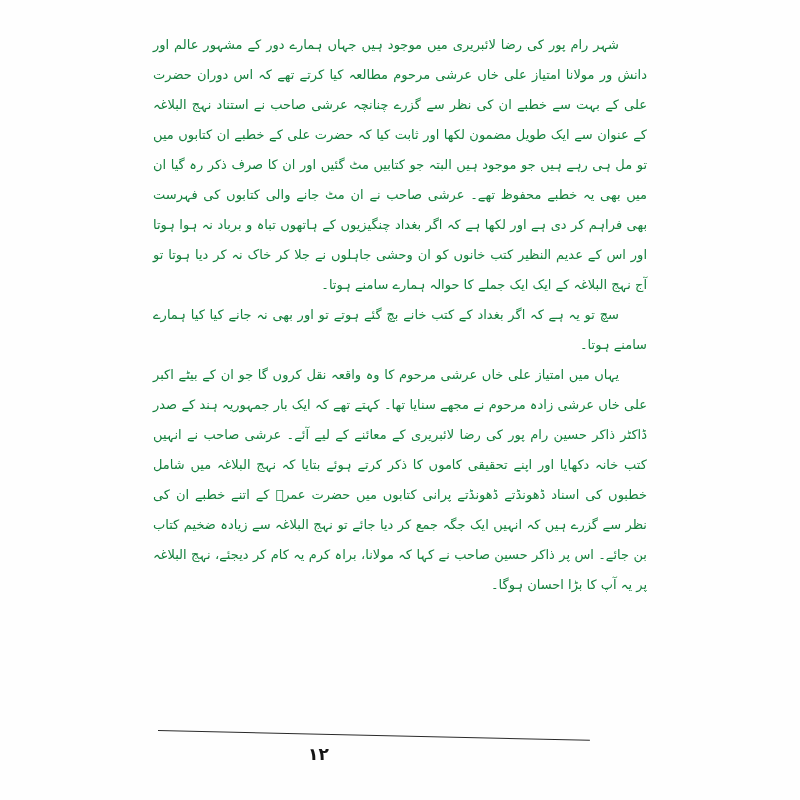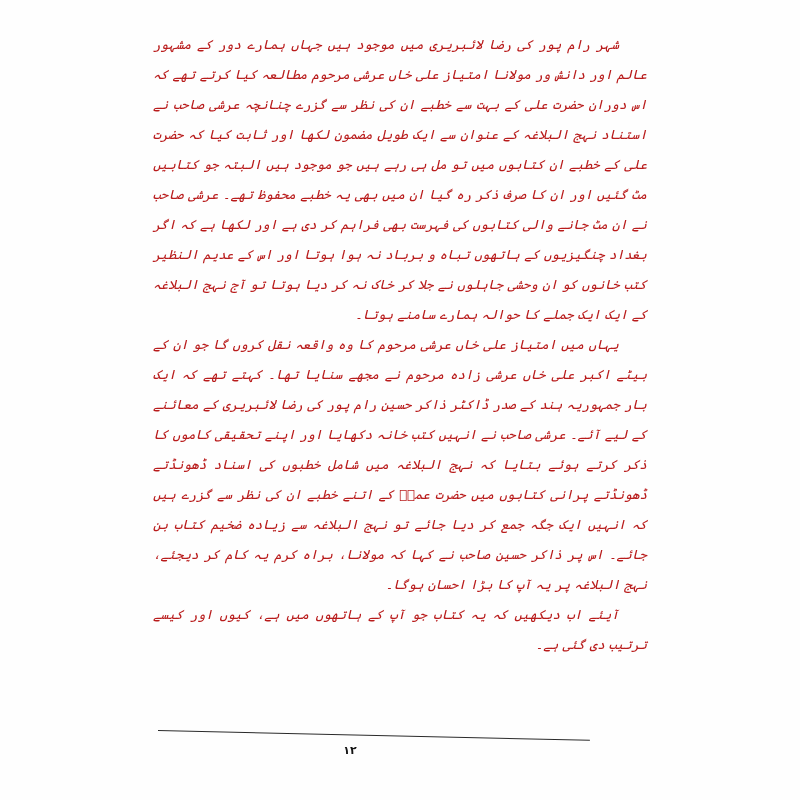--- a/index.html
+++ b/index.html
@@ -21,23 +21,22 @@
   .text-block {
     position: absolute;
     top: 30px;
     left: 153px;
     width: 494px;
     direction: rtl;
     unicode-bidi: embed;
     text-align: justify;
     font-size: 13px;
     line-height: 30px;
-    color: #b91c1c;
+    color: #15803d;
     letter-spacing: 0;
-    font-style: italic;
   }
   .text-block p {
     margin: 0;
     padding: 0;
     text-indent: 28px; 
   }
   .text-block p.continues {
     
     text-align-last: justify;
   }
@@ -46,39 +45,39 @@
     left: 158px;
     top: 730px;
     width: 432px;
     height: 0;
     border-top: 1.6px solid #2a2a2a;
     transform: rotate(1.3deg);
     transform-origin: left center;
   }
   .page-number {
     position: absolute;
-    left: 328px;
+    left: 308px;
     top: 744px;
     width: 44px;
-    text-align: center;
+    text-align: left;
     direction: rtl;
-    font-size: 11px;
+    font-size: 17px;
     font-weight: bold;
     color: #141414;
     font-family: "DejaVu Sans", sans-serif;
   }
 </style>
 </head>
 <body>
 
 <div class="page">
 
   <div class="text-block">
     <p>شہر رام پور کی رضا لائبریری میں موجود ہیں جہاں ہمارے دور کے مشہور عالم اور دانش ور مولانا امتیاز علی خاں عرشی مرحوم مطالعہ کیا کرتے تھے کہ اس دوران حضرت علی کے بہت سے خطبے ان کی نظر سے گزرے چنانچہ عرشی صاحب نے استناد نہج البلاغہ کے عنوان سے ایک طویل مضمون لکھا اور ثابت کیا کہ حضرت علی کے خطبے ان کتابوں میں تو مل ہی رہے ہیں جو موجود ہیں البتہ جو کتابیں مٹ گئیں اور ان کا صرف ذکر رہ گیا ان میں بھی یہ خطبے محفوظ تھے۔ عرشی صاحب نے ان مٹ جانے والی کتابوں کی فہرست بھی فراہم کر دی ہے اور لکھا ہے کہ اگر بغداد چنگیزیوں کے ہاتھوں تباہ و برباد نہ ہوا ہوتا اور اس کے عدیم النظیر کتب خانوں کو ان وحشی جاہلوں نے جلا کر خاک نہ کر دیا ہوتا تو آج نہج البلاغہ کے ایک ایک جملے کا حوالہ ہمارے سامنے ہوتا۔</p>
+    <p>سچ تو یہ ہے کہ اگر بغداد کے کتب خانے بچ گئے ہوتے تو اور بھی نہ جانے کیا کیا ہمارے سامنے ہوتا۔</p>
     <p>یہاں میں امتیاز علی خاں عرشی مرحوم کا وہ واقعہ نقل کروں گا جو ان کے بیٹے اکبر علی خاں عرشی زادہ مرحوم نے مجھے سنایا تھا۔ کہتے تھے کہ ایک بار جمہوریہ ہند کے صدر ڈاکٹر ذاکر حسین رام پور کی رضا لائبریری کے معائنے کے لیے آئے۔ عرشی صاحب نے انہیں کتب خانہ دکھایا اور اپنے تحقیقی کاموں کا ذکر کرتے ہوئے بتایا کہ نہج البلاغہ میں شامل خطبوں کی اسناد ڈھونڈتے ڈھونڈتے پرانی کتابوں میں حضرت عمرؓ کے اتنے خطبے ان کی نظر سے گزرے ہیں کہ انہیں ایک جگہ جمع کر دیا جائے تو نہج البلاغہ سے زیادہ ضخیم کتاب بن جائے۔ اس پر ذاکر حسین صاحب نے کہا کہ مولانا، براہ کرم یہ کام کر دیجئے، نہج البلاغہ پر یہ آپ کا بڑا احسان ہوگا۔</p>
-    <p>آیئے اب دیکھیں کہ یہ کتاب جو آپ کے ہاتھوں میں ہے، کیوں اور کیسے ترتیب دی گئی ہے۔</p>
   </div>
 
   <div class="footer-rule"></div>
 
   <div class="page-number">۱۲</div>
 
 </div>
 
 </body></html>

